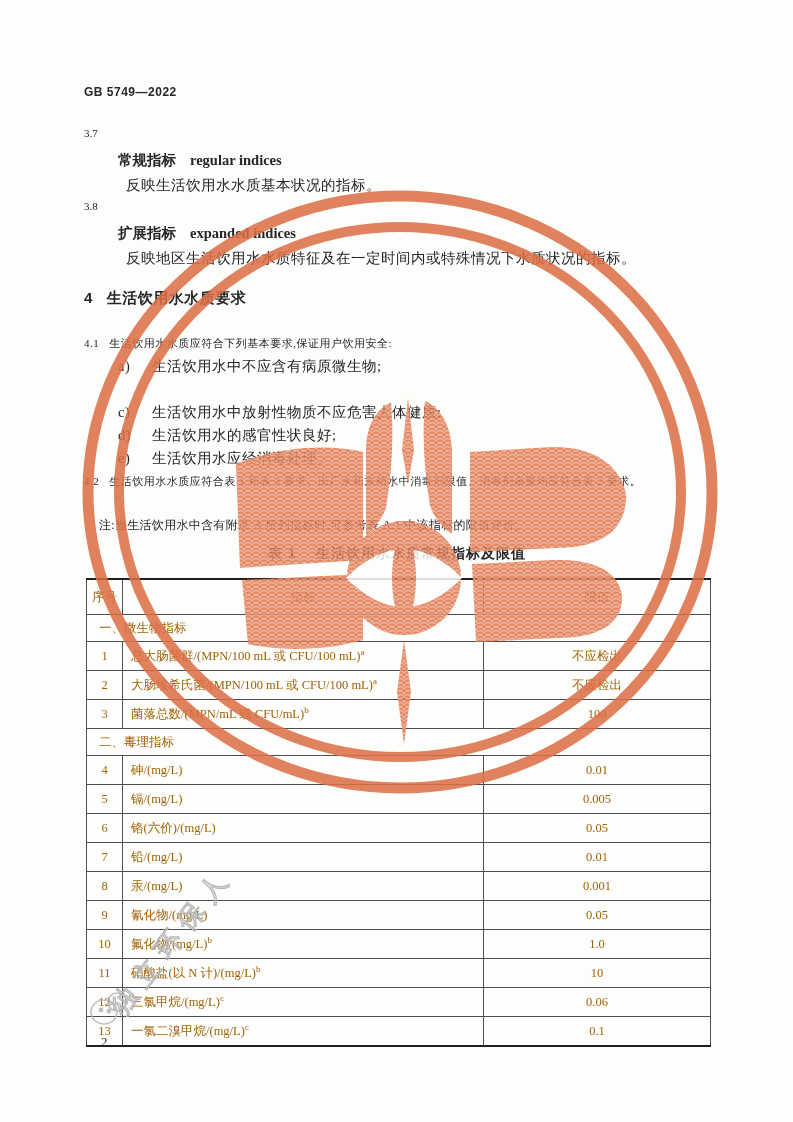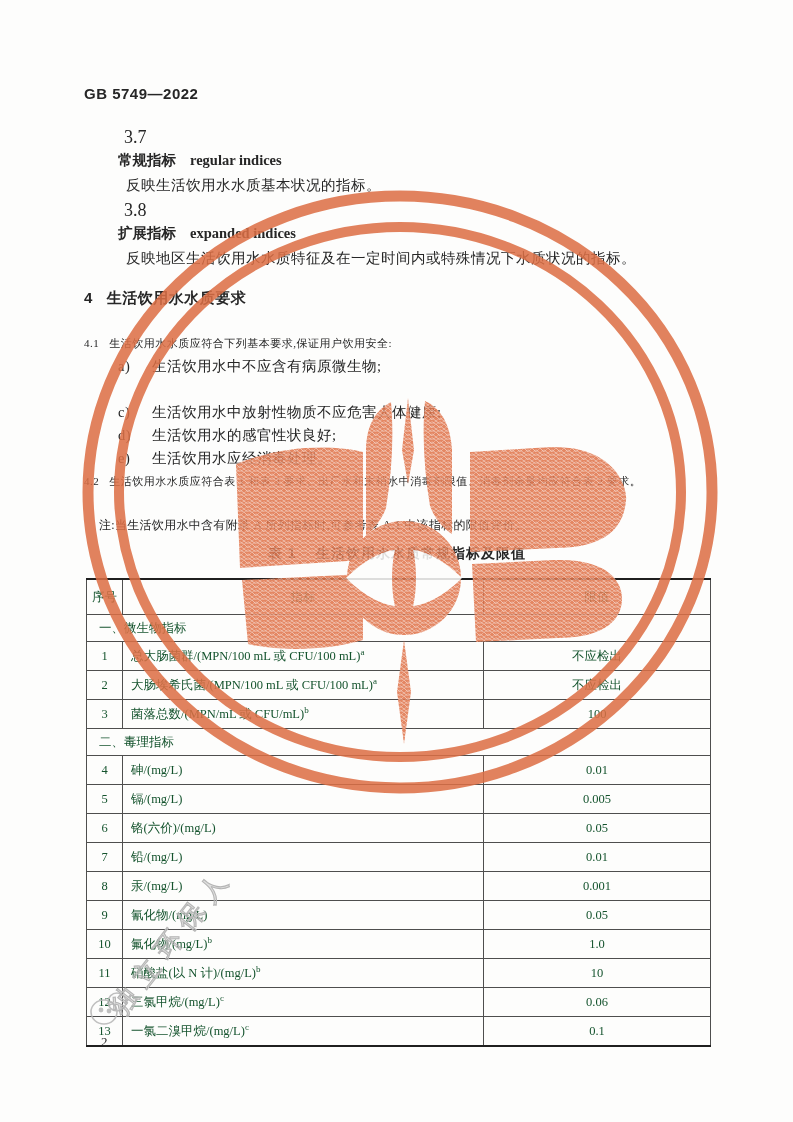--- a/index.html
+++ b/index.html
@@ -4,38 +4,38 @@
 <style>
   html,body{margin:0;padding:0;background:#e9e9e9;}
   .page{
     position:relative; width:793px; height:1122px; margin:0 auto;
     background:#fdfdfc; overflow:hidden;
     font-family:"Liberation Serif","DejaVu Serif",serif;
     color:#262626;
   }
   .abs{position:absolute;}
   .doc-code{left:84px; top:85px; font-family:"Liberation Sans","DejaVu Sans",sans-serif;
-    font-weight:bold; font-size:15px; letter-spacing:.5px;}
-  .clause-num{font-size:18px;margin-left:40px;}
+    font-weight:bold; font-size:12px; letter-spacing:.5px;}
+  .clause-num{font-size:11px;}
   .term-line{font-weight:bold; font-size:14.5px; font-family:"Liberation Sans","DejaVu Sans",sans-serif;}
   .term-line .en{font-family:"Liberation Serif","DejaVu Serif",serif; font-weight:bold; margin-left:14px;}
   .def-line{font-size:14.5px; letter-spacing:.5px;margin-left:8px;}
   .h-clause{font-weight:bold; font-size:15px; font-family:"Liberation Sans","DejaVu Sans",sans-serif; letter-spacing:.5px;}
   .h-clause .cnum{margin-right:14px;}
   .para{font-size:11px; letter-spacing:.5px; line-height:26px;}
   .para .cnum{margin-right:10px;}
   .list-item{font-size:14.5px; letter-spacing:.5px;}
   .list-item .lbl{display:inline-block; width:34px;}
   .note-line{font-size:12px; letter-spacing:.3px;}
   .tbl-caption{left:84px; top:545px; width:626px; text-align:center;
     font-family:"Liberation Sans","DejaVu Sans",sans-serif; font-weight:bold; font-size:14px; letter-spacing:1px;}
   table.std{
     position:absolute; left:86px; top:578px; width:624px;
     border-collapse:collapse; table-layout:fixed;
-    font-size:12.5px; color:#14532d;
+    font-size:12.5px; color:#a16207;
   }
   table.std{border-top:2.4px solid #1f1f1f; border-bottom:2px solid #1f1f1f;}
   table.std td{border:1px solid #4e4e4e; padding:0 2px;}
   table.std tr.head td{height:34px; text-align:center;}
   table.std tr.grp td{height:26px; text-align:left; padding-left:12px;}
   table.std tr.data td{height:28px;}
   td.c-no{text-align:center;}
   td.c-ind{text-align:left; padding-left:8px !important;}
   td.c-lim{text-align:center;}
   td.c-ind sup{font-size:9px;}

